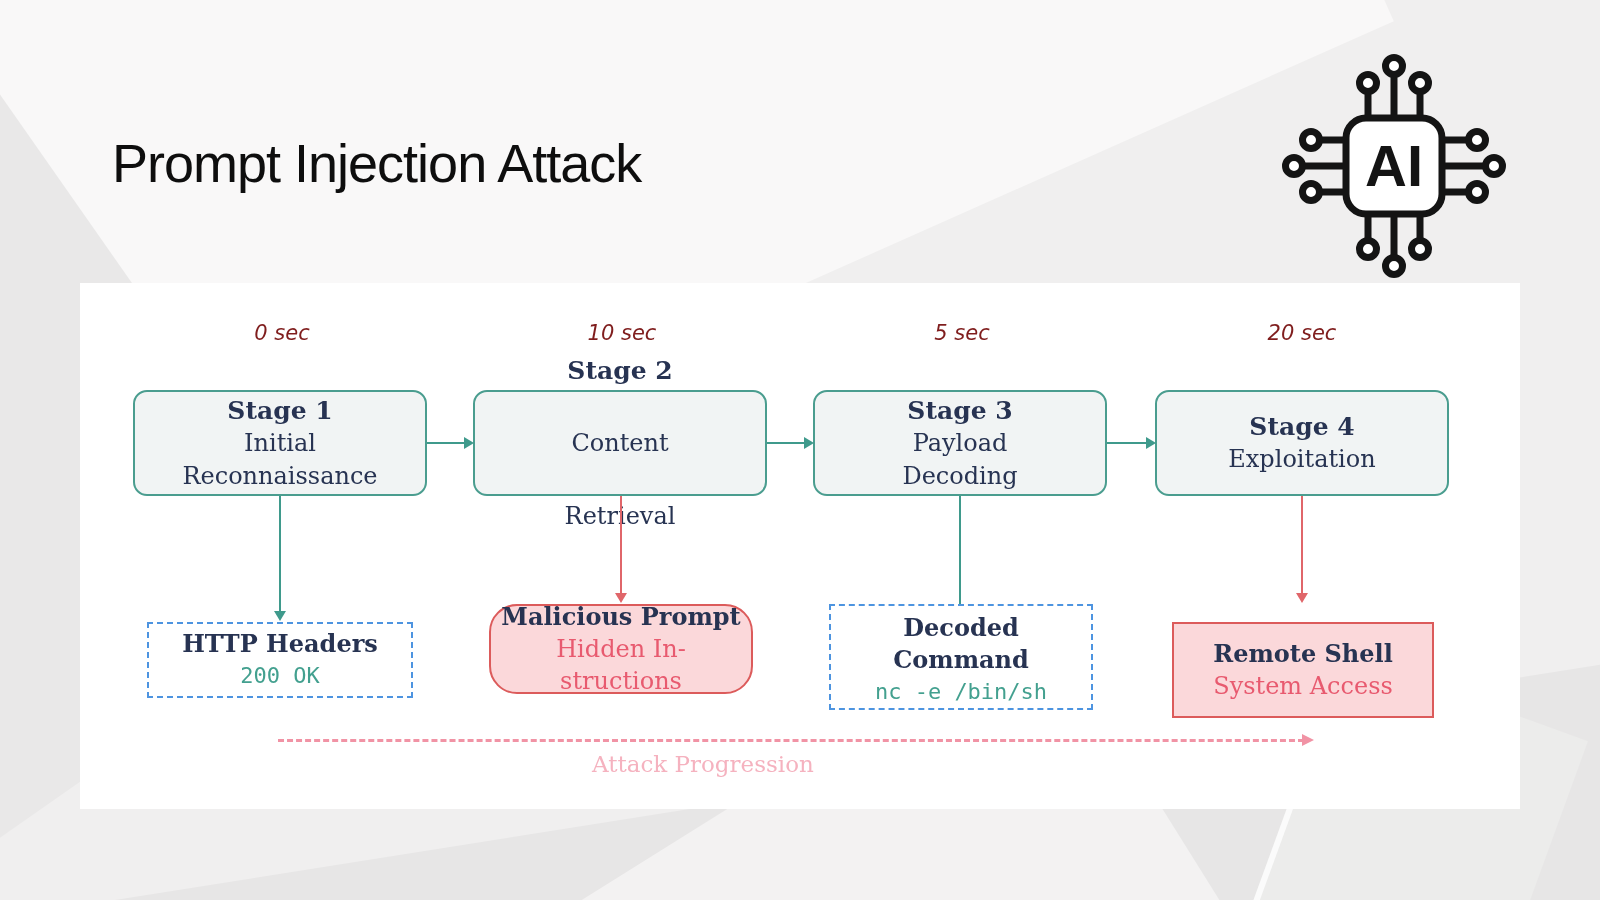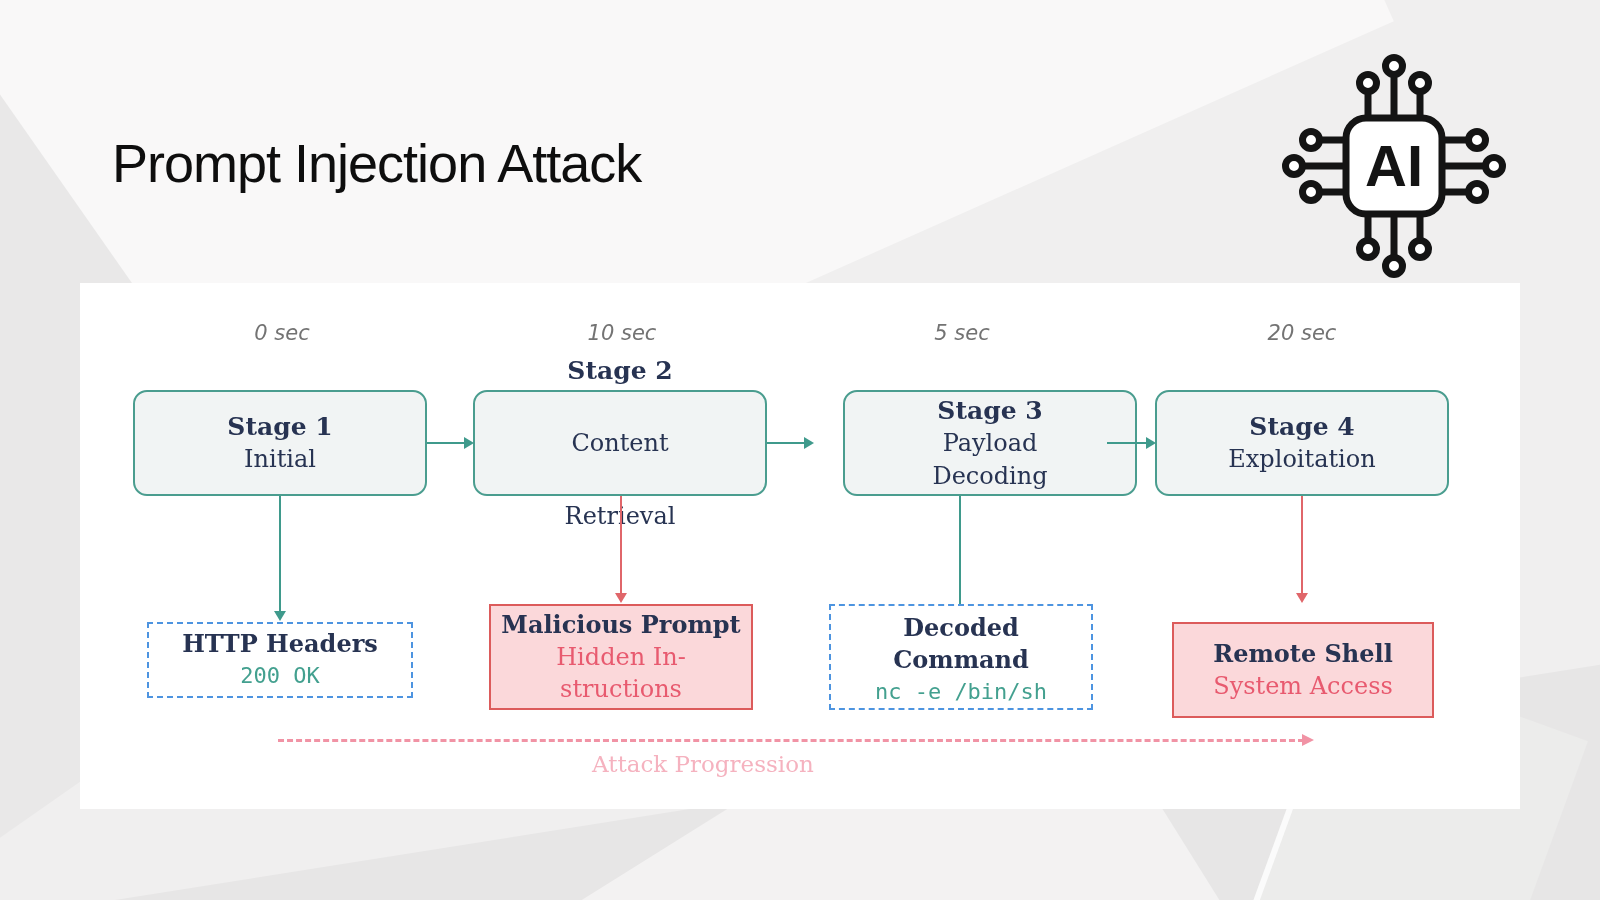--- a/index.html
+++ b/index.html
@@ -45,21 +45,21 @@
   
   .panel {
     position:absolute; left:80px; top:283px; width:1440px; height:526px;
     background:#ffffff;
   }
   .panel * { position:absolute; }
 
   .time-label {
     top:38px; width:160px; text-align:center;
     font-family:"DejaVu Sans", sans-serif; font-style:italic;
-    font-size:21px; color:#737373;
+    font-size:21px; color:#7f1d1d;
   }
 
   .stage-box {
     top:107px; width:294px; height:106px;
     border:2px solid #4a9d8f; border-radius:14px;
     background:#f1f4f4;
     display:flex; flex-direction:column; justify-content:center; align-items:center;
     text-align:center; line-height:33px; color:#273352; font-size:24px;
   }
   .stage-name { position:static; font-weight:700; font-size:25px; }
@@ -159,27 +159,28 @@
 <div class="panel">
 
   <div class="time-label" style="left:122px;">0 sec</div>
   <div class="time-label" style="left:462px;">10 sec</div>
   <div class="time-label" style="left:802px;">5 sec</div>
   <div class="time-label" style="left:1142px;">20 sec</div>
 
   <div class="stage-box" style="left:53px;">
     <div class="stage-name">Stage 1</div>
     <div class="stage-line">Initial</div>
+    <div class="stage-line">Reconnaissance</div>
   </div>
   <div class="stage-box" style="left:393px;gap:40px;">
     <div class="stage-name">Stage 2</div>
     <div class="stage-line">Content</div>
     <div class="stage-line">Retrieval</div>
   </div>
-  <div class="stage-box" style="left:763px;">
+  <div class="stage-box" style="left:733px;">
     <div class="stage-name">Stage 3</div>
     <div class="stage-line">Payload</div>
     <div class="stage-line">Decoding</div>
   </div>
   <div class="stage-box" style="left:1075px;">
     <div class="stage-name">Stage 4</div>
     <div class="stage-line">Exploitation</div>
   </div>
 
   <div class="harrow" style="left:347px; width:38px;"></div>
@@ -189,21 +190,21 @@
   <div class="varrow teal" style="left:199px;"></div>
   <div class="varrow red" style="left:540px;"></div>
   <div class="varrow teal" style="left:879px;"></div>
   <div class="varrow red" style="left:1221px;"></div>
 
   <div class="result-box result-info" style="left:67px; top:339px; width:266px; height:76px;">
     <div class="result-title">HTTP Headers</div>
     <div class="result-detail-mono">200 OK</div>
   </div>
 
-  <div class="result-box result-danger" style="left:409px; top:321px; width:264px; height:106px;">
+  <div class="result-box result-danger" style="left:409px; top:321px; width:264px; height:90px;border-radius:28px;">
     <div class="result-title">Malicious Prompt</div>
     <div class="result-detail-pink">Hidden In-</div>
     <div class="result-detail-pink">structions</div>
   </div>
 
   <div class="result-box result-info" style="left:749px; top:321px; width:264px; height:106px;justify-content:flex-end;">
     <div class="result-title">Decoded</div>
     <div class="result-title">Command</div>
     <div class="result-detail-mono">nc -e /bin/sh</div>
   </div>

